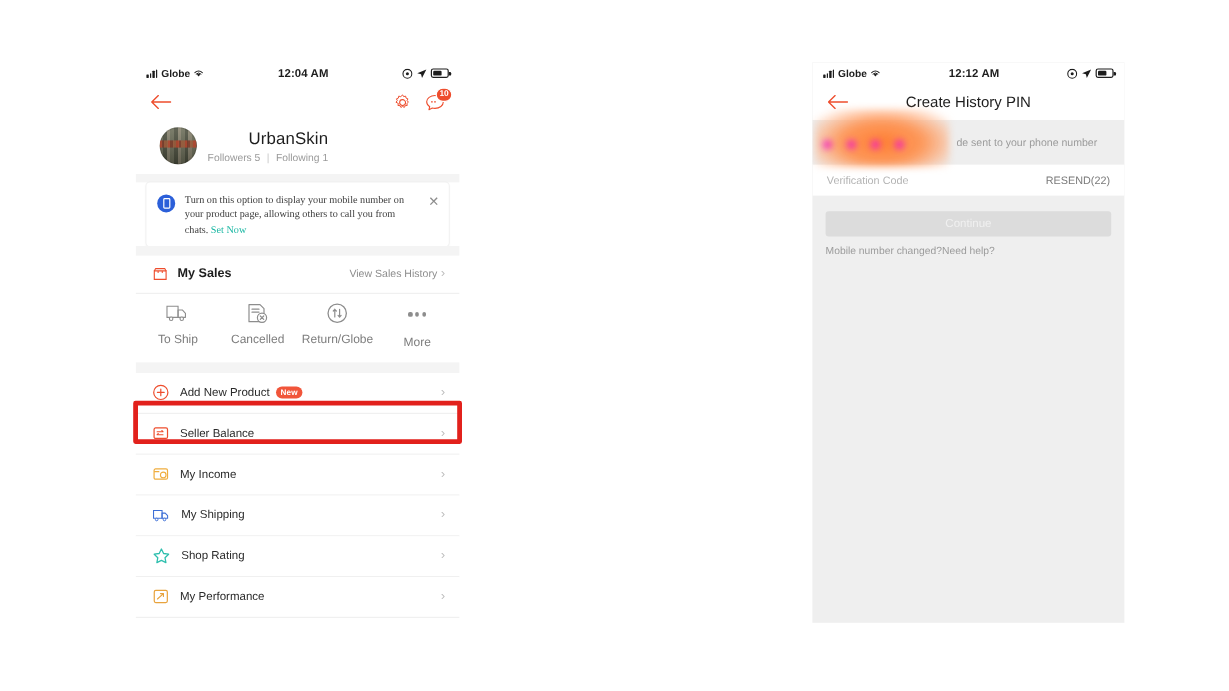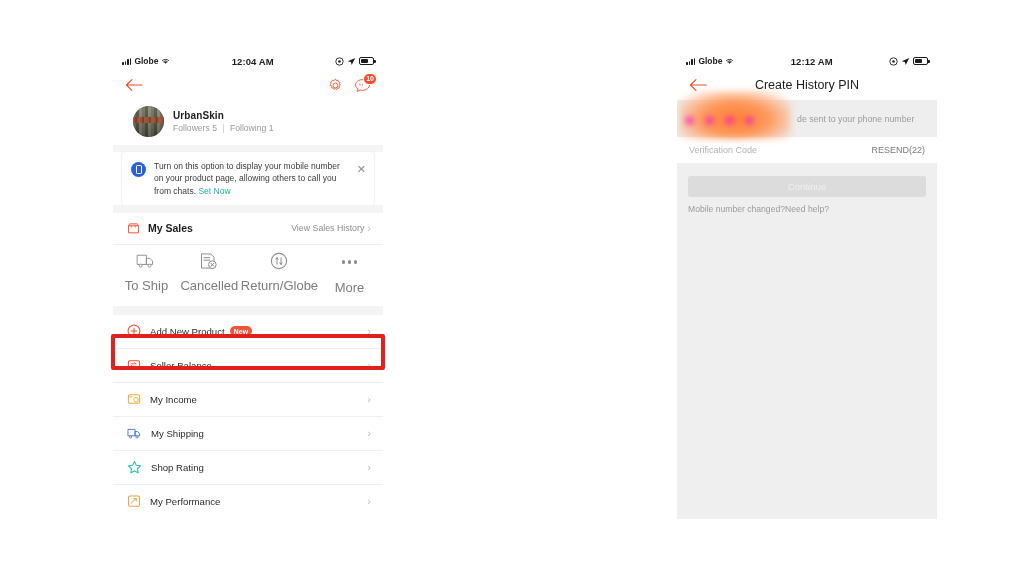--- a/index.html
+++ b/index.html
@@ -65,26 +65,26 @@
       repeating-linear-gradient(90deg, #6d6f5a 0 3px, #4e5140 3px 6px, #8a8570 6px 9px),
       #55584a;
     box-shadow: inset 0 0 0 1px rgba(0,0,0,.10);
     position: relative; overflow: hidden;
   }
   .avatar::before {
     content:""; position:absolute; left:0; right:0; top: 34%; height: 22%;
     background: repeating-linear-gradient(90deg, #b5442c 0 2px, #7d3a28 2px 4px, #9c5b3a 4px 7px);
     opacity: .85;
   }
-  .shopname { font-size: 10px; font-weight: bold; color: #1d1d1d; letter-spacing: .1px; }
+  .shopname { font-size: 14px; font-weight: normal; color: #1d1d1d; letter-spacing: .1px; text-align: right; }
   .followline { font-size: 8.6px; color: #9a9a9a; margin-top: 2.5px; }
   .followline .sep { margin: 0 3px; color: #c8c8c8; }
 
   
-  .notice-wrap { padding: 0 9px; }
+  .notice-wrap { padding: 0 9px; font-family: Liberation Serif, serif; }
   .notice {
     background: #fff; border-radius: 3px; display: flex; align-items: flex-start;
     gap: 8px; padding: 8px 8px 8px 9px;
     box-shadow: 0 0 0 .7px #f0f0f0, 0 1px 2px rgba(0,0,0,.07);
   }
   .notice-ic {
     width: 15px; height: 15px; border-radius: 50%; background: #2b5fd9;
     flex: 0 0 auto; display: flex; align-items: center; justify-content: center; margin-top: 2px;
   }
   .notice-ic span {
@@ -101,21 +101,21 @@
   
   .sales-head {
     display: flex; align-items: center; padding: 9px 12px 9px 14px;
   }
   .sales-title { font-size: 10.5px; font-weight: bold; color: #1d1d1d; margin-left: 8px; flex: 1; }
   .sales-link { font-size: 8.8px; color: #8d8d8d; display: flex; align-items: center; gap: 3px; }
   .sales-grid { display: flex; padding: 6px 2px 11px; }
   .sales-cell {
     flex: 1; display: flex; flex-direction: column; align-items: center; gap: 7px;
   }
-  .sales-cell .lbl { font-size: 13px; color: #7d7d7d; }
+  .sales-cell .lbl { font-size: 10px; color: #7d7d7d; }
   .dots3 { display: flex; gap: 2.5px; height: 22px; align-items: center; }
   .dots3 i { width: 3.2px; height: 3.2px; border-radius: 50%; background: #8d8d8d; }
 
   
   .menu-item {
     display: flex; align-items: center; height: 33px; padding: 0 12px 0 14px;
     background: #fff;
   }
   .menu-label { font-size: 9.6px; color: #2b2b2b; margin-left: 9px; flex: 1; }
   .new-badge {

